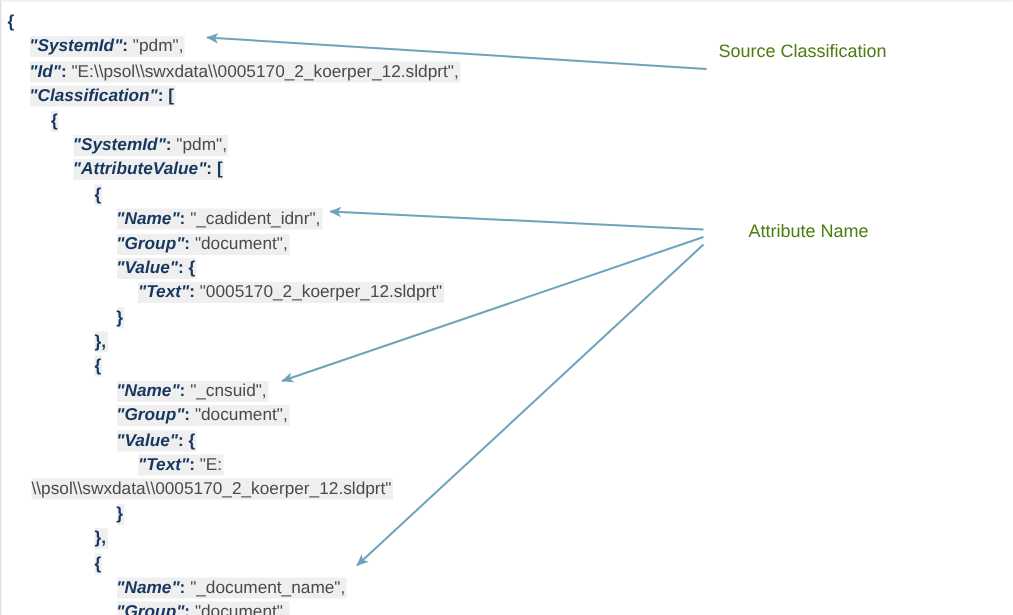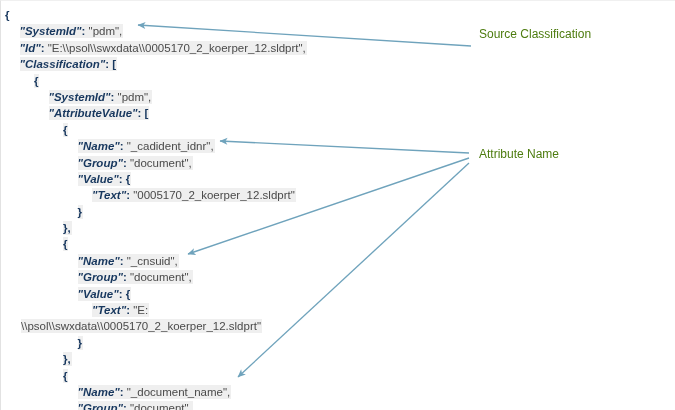--- a/index.html
+++ b/index.html
@@ -83,21 +83,21 @@
     font-family: "Liberation Sans", sans-serif;
     font-size: 12px;
     font-weight: normal;
     white-space: nowrap;
   }
   #label-source {
     left: 478px;
     top: 26px;
   }
   #label-attr {
-    left: 478px;
+    left: 498px;
     top: 146px;
     text-align: center;
   }
 </style>
 </head>
 <body>
 
 <div id="page">
 
   <div id="json-block">

